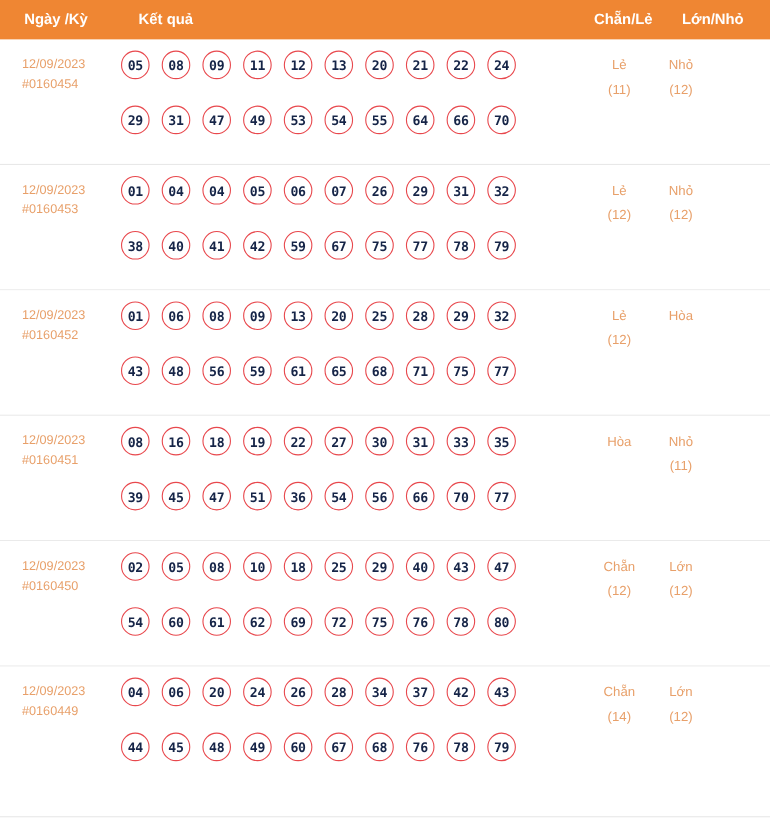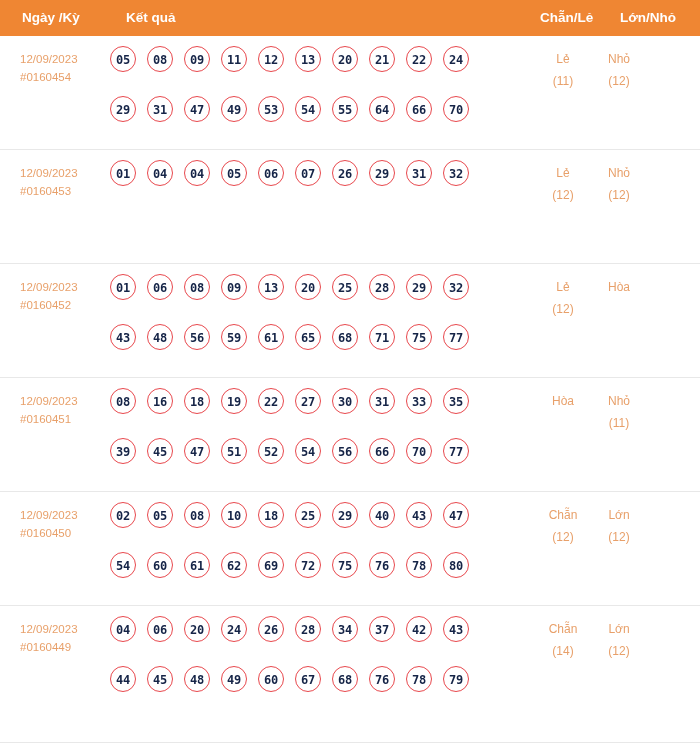--- a/index.html
+++ b/index.html
@@ -160,20 +160,21 @@
         </div>
       </div>
       <div class="row">
         <div class="row-cells">
           <div class="cell-date">
             <span class="draw-date">12/09/2023</span>
             <span class="draw-id">#0160453</span>
           </div>
           <div class="cell-numbers">
             <div class="num-line"><span class="ball">01</span><span class="ball">04</span><span class="ball">04</span><span class="ball">05</span><span class="ball">06</span><span class="ball">07</span><span class="ball">26</span><span class="ball">29</span><span class="ball">31</span><span class="ball">32</span></div>
+            <div class="num-line second"><span class="ball">38</span><span class="ball">40</span><span class="ball">41</span><span class="ball">42</span><span class="ball">59</span><span class="ball">67</span><span class="ball">75</span><span class="ball">77</span><span class="ball">78</span><span class="ball">79</span></div>
           </div>
           <div class="cell-oe">
             <span class="tag-label">Lẻ</span>
             <span class="tag-count">(12)</span>
           </div>
           <div class="cell-bs">
             <span class="tag-label">Nhỏ</span>
             <span class="tag-count">(12)</span>
           </div>
         </div>
@@ -199,21 +200,21 @@
         </div>
       </div>
       <div class="row">
         <div class="row-cells">
           <div class="cell-date">
             <span class="draw-date">12/09/2023</span>
             <span class="draw-id">#0160451</span>
           </div>
           <div class="cell-numbers">
             <div class="num-line"><span class="ball">08</span><span class="ball">16</span><span class="ball">18</span><span class="ball">19</span><span class="ball">22</span><span class="ball">27</span><span class="ball">30</span><span class="ball">31</span><span class="ball">33</span><span class="ball">35</span></div>
-            <div class="num-line second"><span class="ball">39</span><span class="ball">45</span><span class="ball">47</span><span class="ball">51</span><span class="ball">52</span><span class="ball">54</span><span class="ball">56</span><span class="ball">66</span><span class="ball">70</span><span class="ball">77</span></div>
+            <div class="num-line second"><span class="ball">39</span><span class="ball">45</span><span class="ball">47</span><span class="ball">51</span><span class="ball">36</span><span class="ball">54</span><span class="ball">56</span><span class="ball">66</span><span class="ball">70</span><span class="ball">77</span></div>
           </div>
           <div class="cell-oe">
             <span class="tag-label">Hòa</span>
             <span class="tag-count"></span>
           </div>
           <div class="cell-bs">
             <span class="tag-label">Nhỏ</span>
             <span class="tag-count">(11)</span>
           </div>
         </div>

